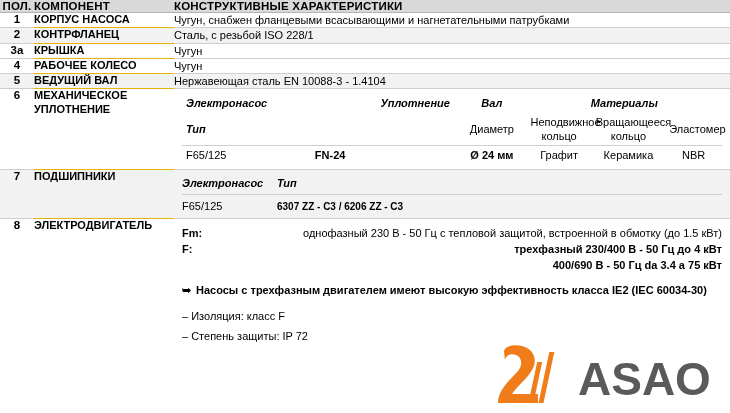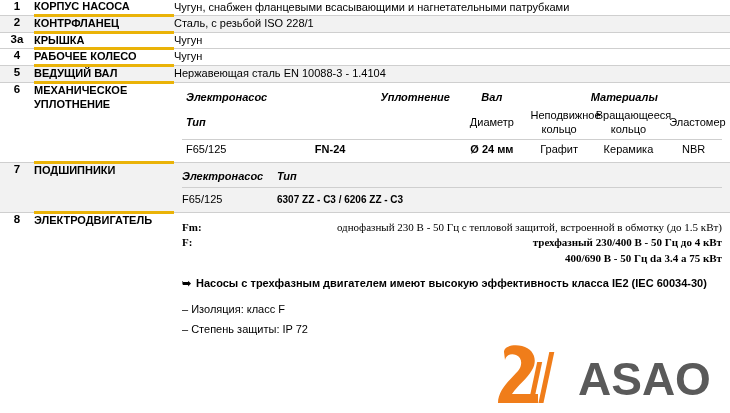--- a/index.html
+++ b/index.html
@@ -44,21 +44,21 @@
     font-weight: bold;
     font-size: 11.5px;
     padding: 7px 2px 7px 2px;
     border-bottom: 1px solid #cfcfcf;
   }
   .col-comp {
     width: 140px;
     font-weight: bold;
     font-size: 11px;
     padding: 7px 6px 7px 6px;
-    border-bottom: 3px solid #eab308;
+    border-bottom: 1px solid #eab308;
     line-height: 1.25;
   }
   .col-char {
     font-size: 11px;
     padding: 7px 8px 7px 8px;
     border-bottom: 1px solid #cfcfcf;
     line-height: 1.3;
   }
   .no-bb { border-bottom: none !important; }
   .row-alt .col-pos, .row-alt .col-comp, .row-alt .col-char { background: #f2f2f2; }
@@ -80,21 +80,21 @@
 
   
   .brg-head { font-style: italic; font-weight: bold; font-size: 11px; }
   .brg-line { border-top: 1px solid #cfcfcf; margin-top: 4px; padding-top: 4px; }
   .brg-grid { display: flex; gap: 0; align-items: baseline; }
   .brg-model { width: 95px; font-size: 11px; }
   .brg-code { font-weight: bold; font-size: 10px; }
 
   
   .motor-block { font-size: 11px; line-height: 1.45; }
-  .motor-line { display: flex; font-family: Liberation Serif, serif; }
+  .motor-line { display: flex; }
   .motor-key { font-weight: bold; width: 26px; flex: 0 0 26px; }
   .motor-val { flex: 1; text-align: right; }
   .motor-val.b { font-weight: bold; }
   .motor-note {
     margin-top: 9px;
     font-weight: bold;
     font-size: 11px;
     display: flex;
     line-height: 1.35;
   }
@@ -120,20 +120,25 @@
 
 <div id="sheet">
 
   <table class="spec">
     <colgroup>
       <col style="width:34px">
       <col style="width:140px">
       <col>
     </colgroup>
     <tbody>
+      <tr class="hdr-row">
+        <td class="hdr-pos">ПОЛ.</td>
+        <td class="hdr-comp">КОМПОНЕНТ</td>
+        <td class="hdr-char">КОНСТРУКТИВНЫЕ ХАРАКТЕРИСТИКИ</td>
+      </tr>
 
       <tr>
         <td class="col-pos">1</td>
         <td class="col-comp">КОРПУС НАСОСА</td>
         <td class="col-char">Чугун, снабжен фланцевыми всасывающими и нагнетательными патрубками</td>
       </tr>
 
       <tr class="row-alt">
         <td class="col-pos">2</td>
         <td class="col-comp">КОНТРФЛАНЕЦ</td>

